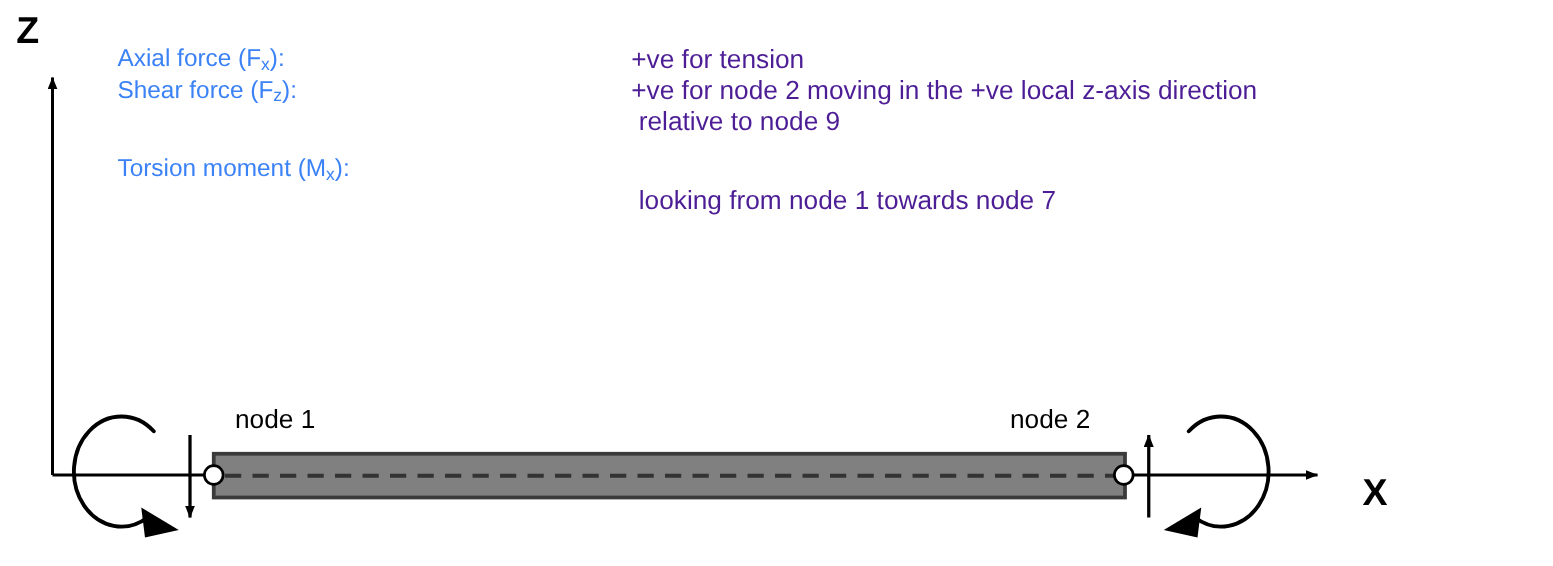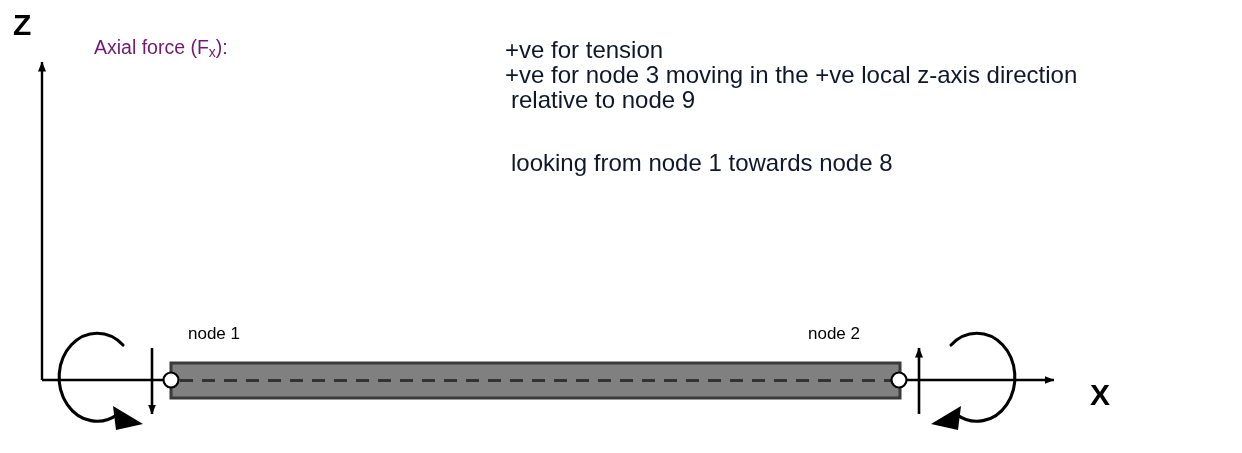--- a/index.html
+++ b/index.html
@@ -29,21 +29,21 @@
     font-family: "Liberation Sans", sans-serif;
     font-weight: bold;
     font-size: 30px;
     color: #000000;
     line-height: 1;
     white-space: nowrap;
   }
   .node-label {
     position: absolute;
     font-family: "Liberation Sans", sans-serif;
-    font-size: 17px;
+    font-size: 21px;
     color: #000000;
     white-space: nowrap;
     line-height: 1;
   }
   .legend {
     position: absolute;
     left: 94px;
     top: 36px;
     width: 1120px;
   }
@@ -51,30 +51,30 @@
     position: relative;
     height: 25px;
     white-space: nowrap;
   }
   .legend-term {
     position: absolute;
     left: 0;
     top: 0;
     font-family: "Liberation Sans", sans-serif;
     font-size: 19.5px;
-    color: #701a75;
+    color: #3b82f6;
     white-space: nowrap;
   }
   .legend-desc {
     position: absolute;
     left: 411px;
     top: 0;
     font-family: "Liberation Sans", sans-serif;
-    font-size: 24px;
-    color: #0f172a;
+    font-size: 21px;
+    color: #4c1d95;
     white-space: nowrap;
   }
   .legend-desc.cont {
     left: 417px;
   }
   .sub {
     font-size: 14px;
     vertical-align: baseline;
     position: relative;
     top: 3px;
@@ -135,34 +135,36 @@
   <div class="node-label" style="left:808px; top:325px;">node 2</div>
 
   <div class="legend">
 
     <div class="legend-row">
       <span class="legend-term"><span>Axial force (F</span><span class="sub">x</span><span>):</span></span>
       <span class="legend-desc">+ve for tension</span>
     </div>
 
     <div class="legend-row">
-      <span class="legend-desc">+ve for node 3 moving in the +ve local z-axis direction</span>
+      <span class="legend-term"><span>Shear force (F</span><span class="sub">z</span><span>):</span></span>
+      <span class="legend-desc">+ve for node 2 moving in the +ve local z-axis direction</span>
     </div>
 
     <div class="legend-row">
       <span class="legend-desc cont">relative to node 9</span>
     </div>
 
     <div class="legend-row" style="height:13px;"></div>
 
     <div class="legend-row">
+      <span class="legend-term"><span>Torsion moment (M</span><span class="sub">x</span><span>):</span></span>
     </div>
 
     <div class="legend-row">
-      <span class="legend-desc cont">looking from node 1 towards node 8</span>
+      <span class="legend-desc cont">looking from node 1 towards node 7</span>
     </div>
 
     <div class="legend-row" style="height:13px;"></div>
 
 
   </div>
 
 </div>
 
 </body></html>

